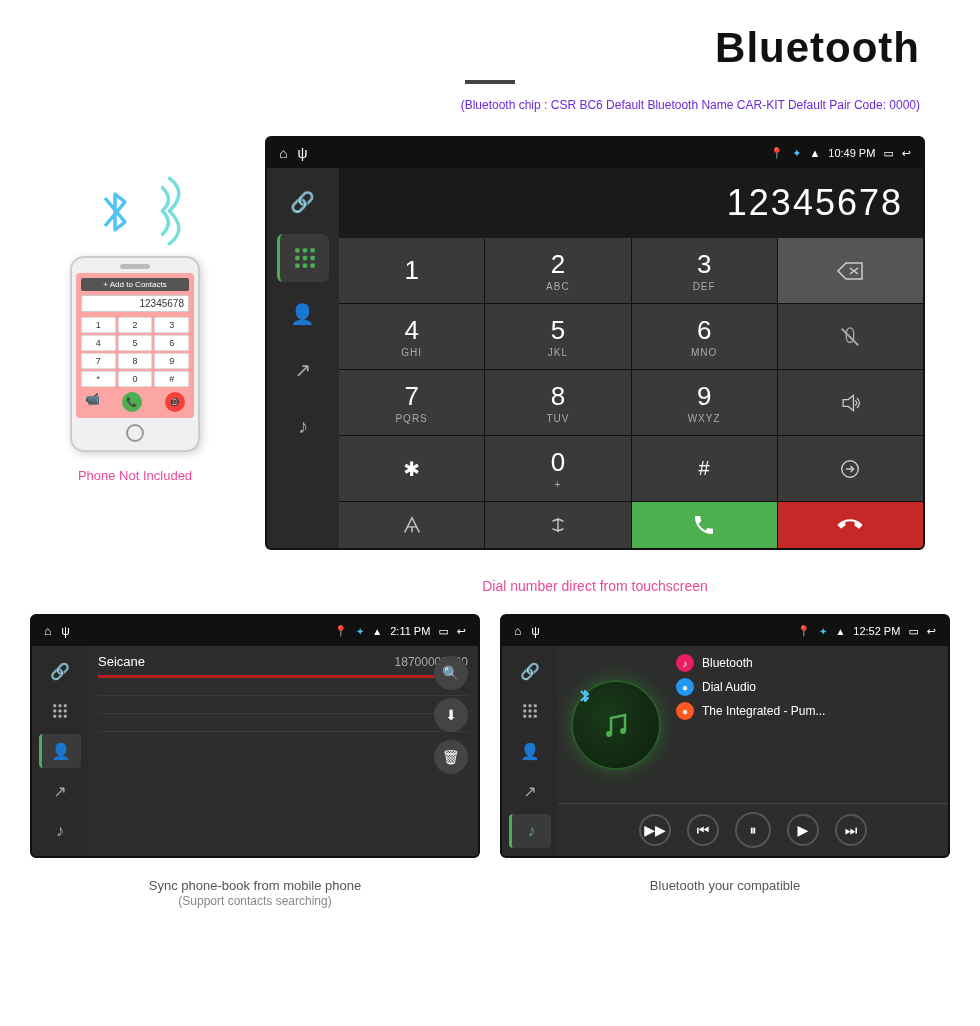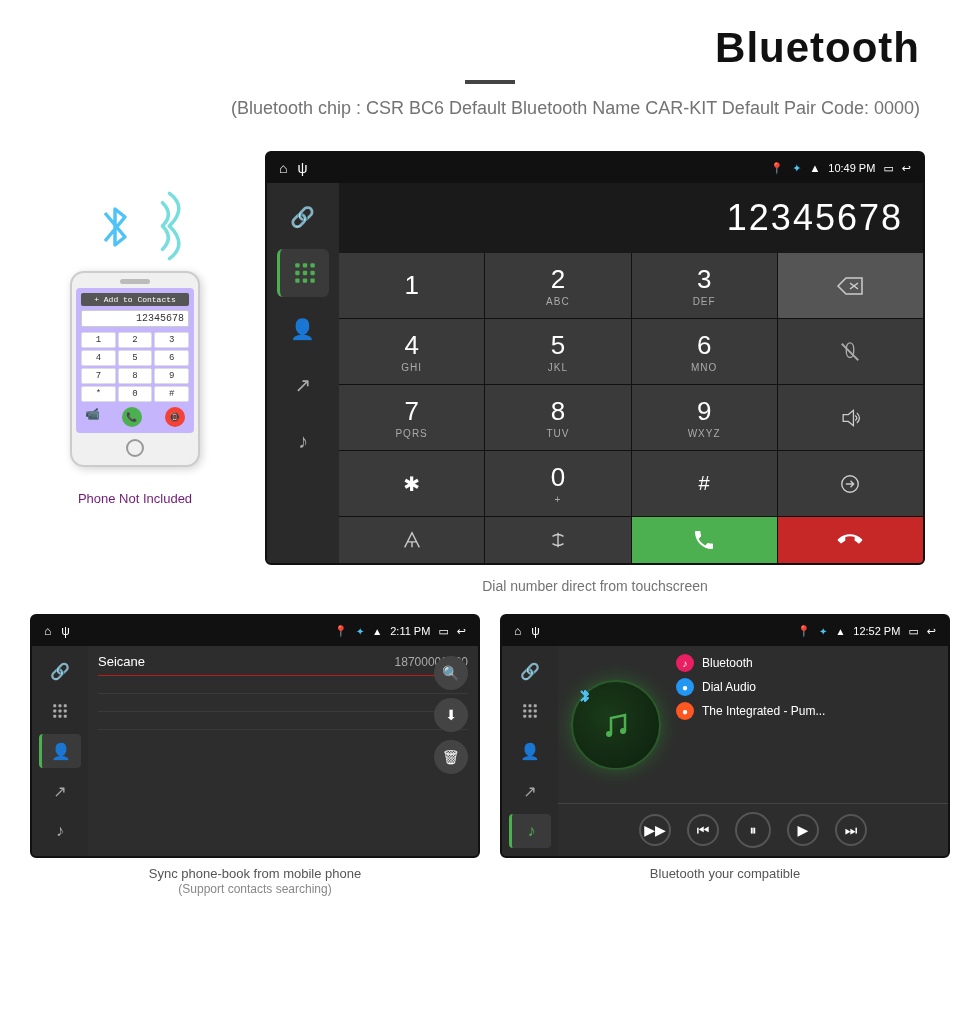--- a/index.html
+++ b/index.html
@@ -29,23 +29,23 @@
       margin: 8px auto 14px;
     }
     .page-desc {
       font-size: 15px;
       color: #444;
       line-height: 1.6;
       max-width: 720px;
       margin: 0 auto 6px;
     }
     .page-specs {
-      font-size: 18px;
-      color: #737373;
-      margin-bottom: 8px;
+      font-size: 12px;
+      color: #6d28d9;
+      margin-bottom: 0;
     }
 
     
     .main-section {
       display: flex;
       align-items: flex-start;
       padding: 14px 30px 0 30px;
       gap: 0;
     }
     .phone-side {
@@ -89,25 +89,24 @@
       box-shadow: 2px 2px 8px rgba(0,0,0,0.18);
     }
     .phone-speaker {
       width: 30px;
       height: 5px;
       background: #bbb;
       border-radius: 3px;
       margin: 0 auto 4px;
     }
     .phone-screen {
-      background: #c4b5fd;
+      background: #fca5a5;
       width: 118px;
       border-radius: 4px;
       padding: 5px 5px 6px;
-      font-family: Liberation Mono, monospace;
     }
     .phone-add-contact {
       background: #555;
       color: #fff;
       font-size: 8px;
       padding: 2px 5px;
       border-radius: 2px;
       margin-bottom: 4px;
       text-align: center;
     }
@@ -170,23 +169,23 @@
       justify-content: center;
       margin-top: 6px;
     }
     .home-circle {
       width: 18px;
       height: 18px;
       border: 2px solid #999;
       border-radius: 50%;
     }
     .phone-not-included {
-      color: #701a75;
+      color: #ec4899;
       font-size: 13px;
-      margin-top: 24px;
+      margin-top: 16px;
       text-align: center;
     }
 
     
     .car-screen-area {
       flex: 1;
       display: flex;
       flex-direction: column;
       align-items: center;
     }
@@ -292,22 +291,22 @@
     .keypad-btn.red { background: #c62828; }
     .keypad-btn.dark-icon { font-size: 18px; color: #aaa; }
     .backspace-btn {
       background: #555;
       color: #aaa;
       font-size: 20px;
     }
     .screen-caption {
       text-align: right;
       font-size: 14px;
-      color: #737373;
-      margin-top: 13px;
+      color: #ec4899;
+      margin-top: 28px;
     }
 
     
     .bottom-row {
       display: flex;
       gap: 20px;
       padding: 20px 30px 20px;
     }
     .bottom-screen-wrap {
       flex: 1;
@@ -359,21 +358,21 @@
       padding: 8px 10px;
       position: relative;
     }
 
     
     .contacts-header {
       display: flex;
       justify-content: space-between;
       align-items: center;
       padding-bottom: 6px;
-      border-bottom: 1px solid #b91c1c;
+      border-bottom: 3px solid #b91c1c;
       margin-bottom: 6px;
     }
     .contact-name { color: #fff; font-size: 13px; }
     .contact-number { color: #aaa; font-size: 12px; }
     .contact-actions {
       position: absolute;
       right: 10px;
       top: 10px;
       display: flex;
       flex-direction: column;
@@ -477,21 +476,21 @@
       align-items: center;
       justify-content: center;
       font-size: 14px;
       cursor: pointer;
     }
 
     .bottom-caption {
       text-align: center;
       font-size: 13px;
       color: #555;
-      margin-top: 8px;
+      margin-top: 20px;
     }
     .caption-small {
       font-size: 12px;
       color: #888;
     }
 
   </style>
 </head>
 <body>
 

